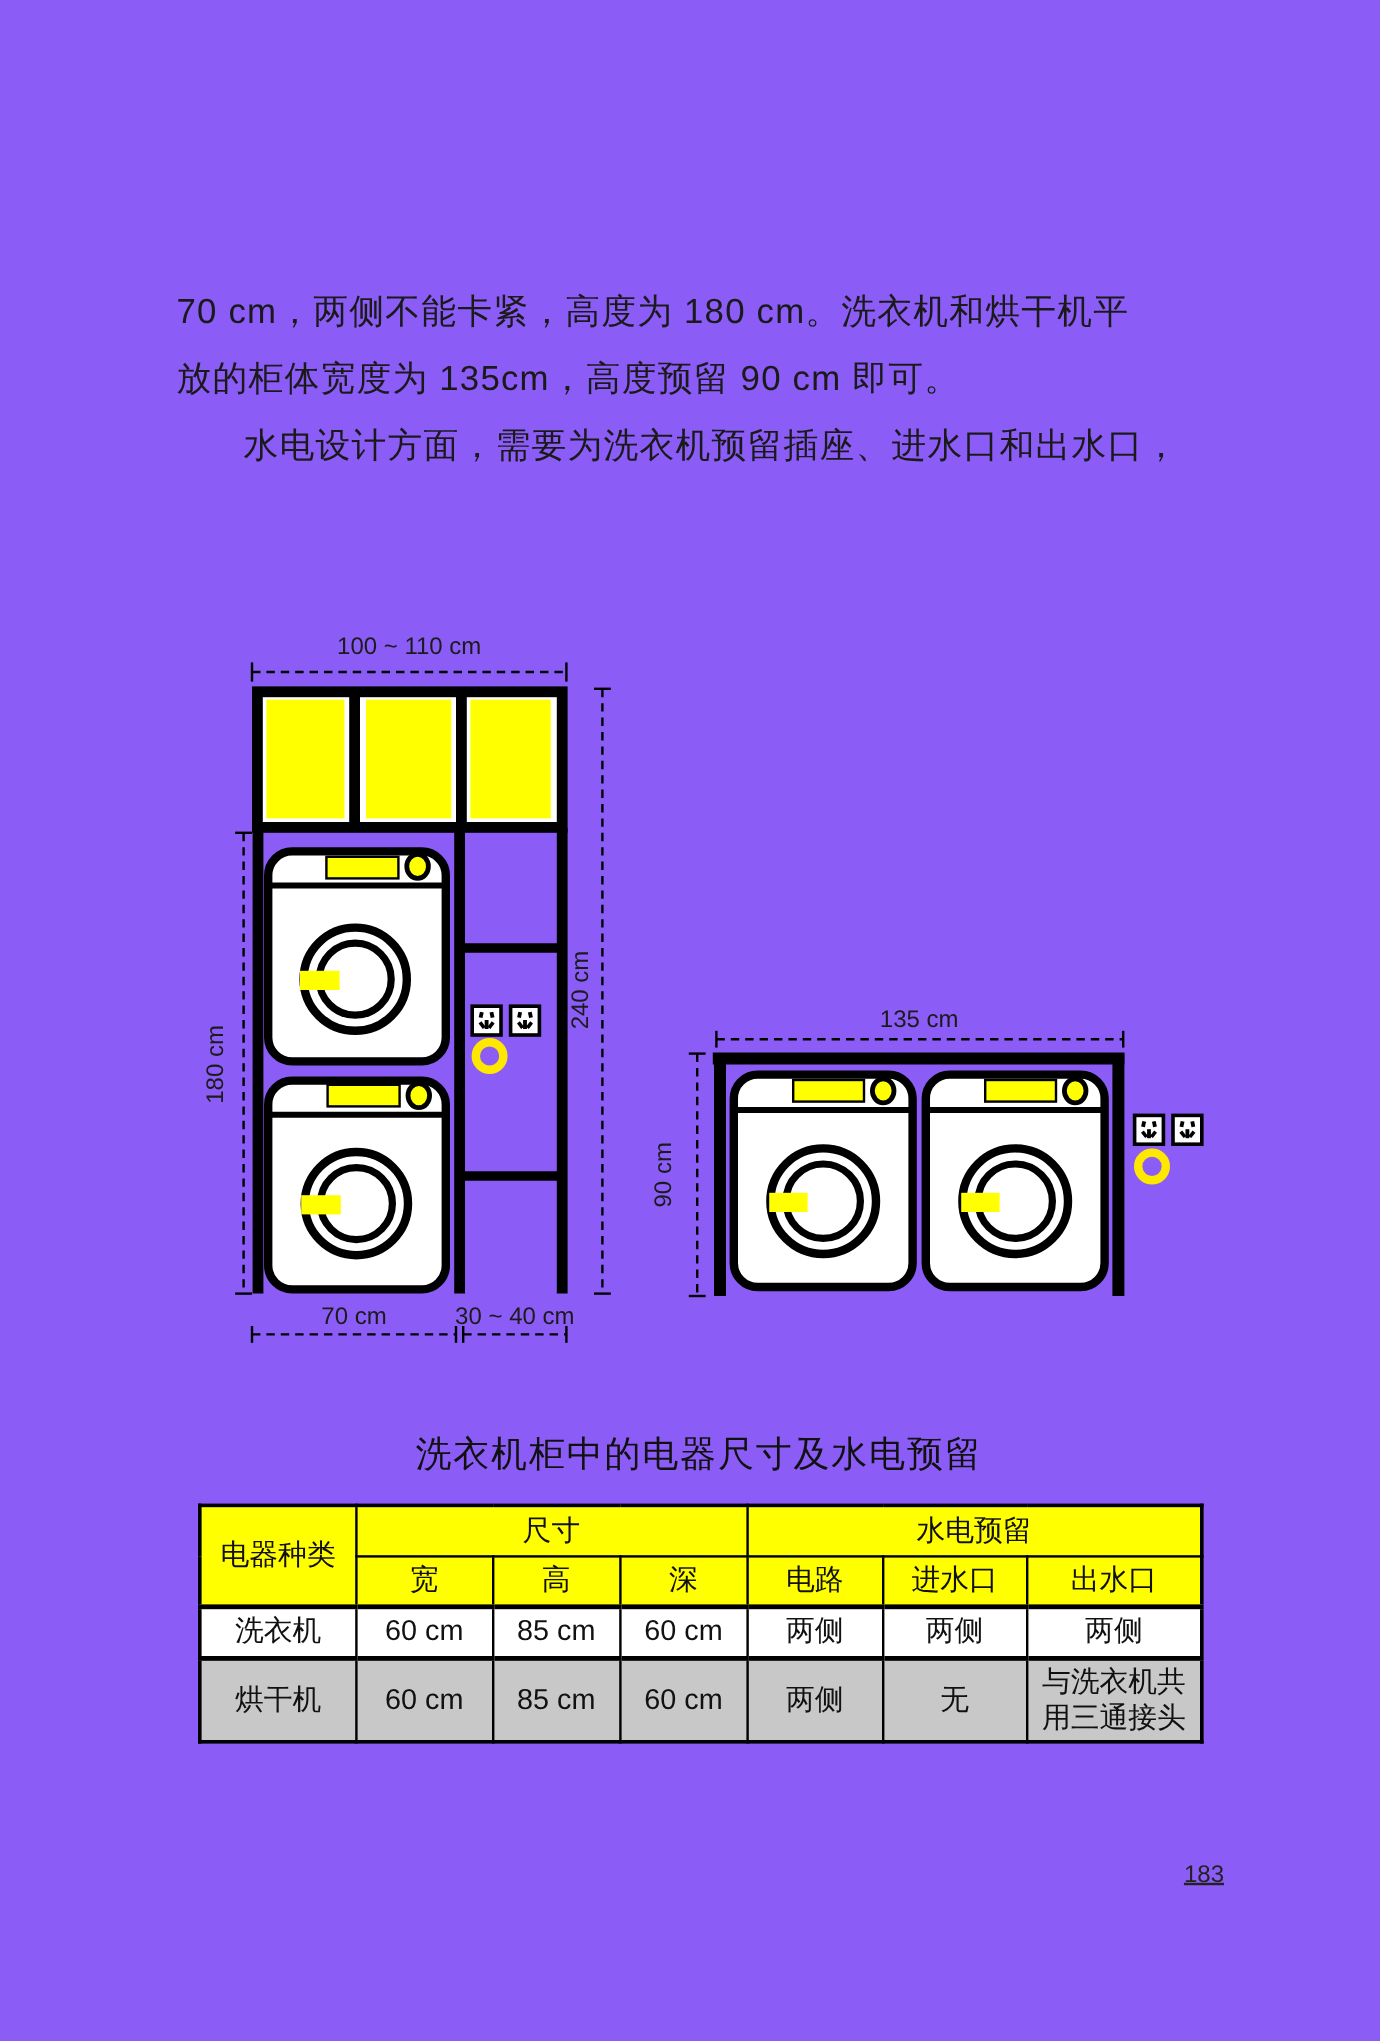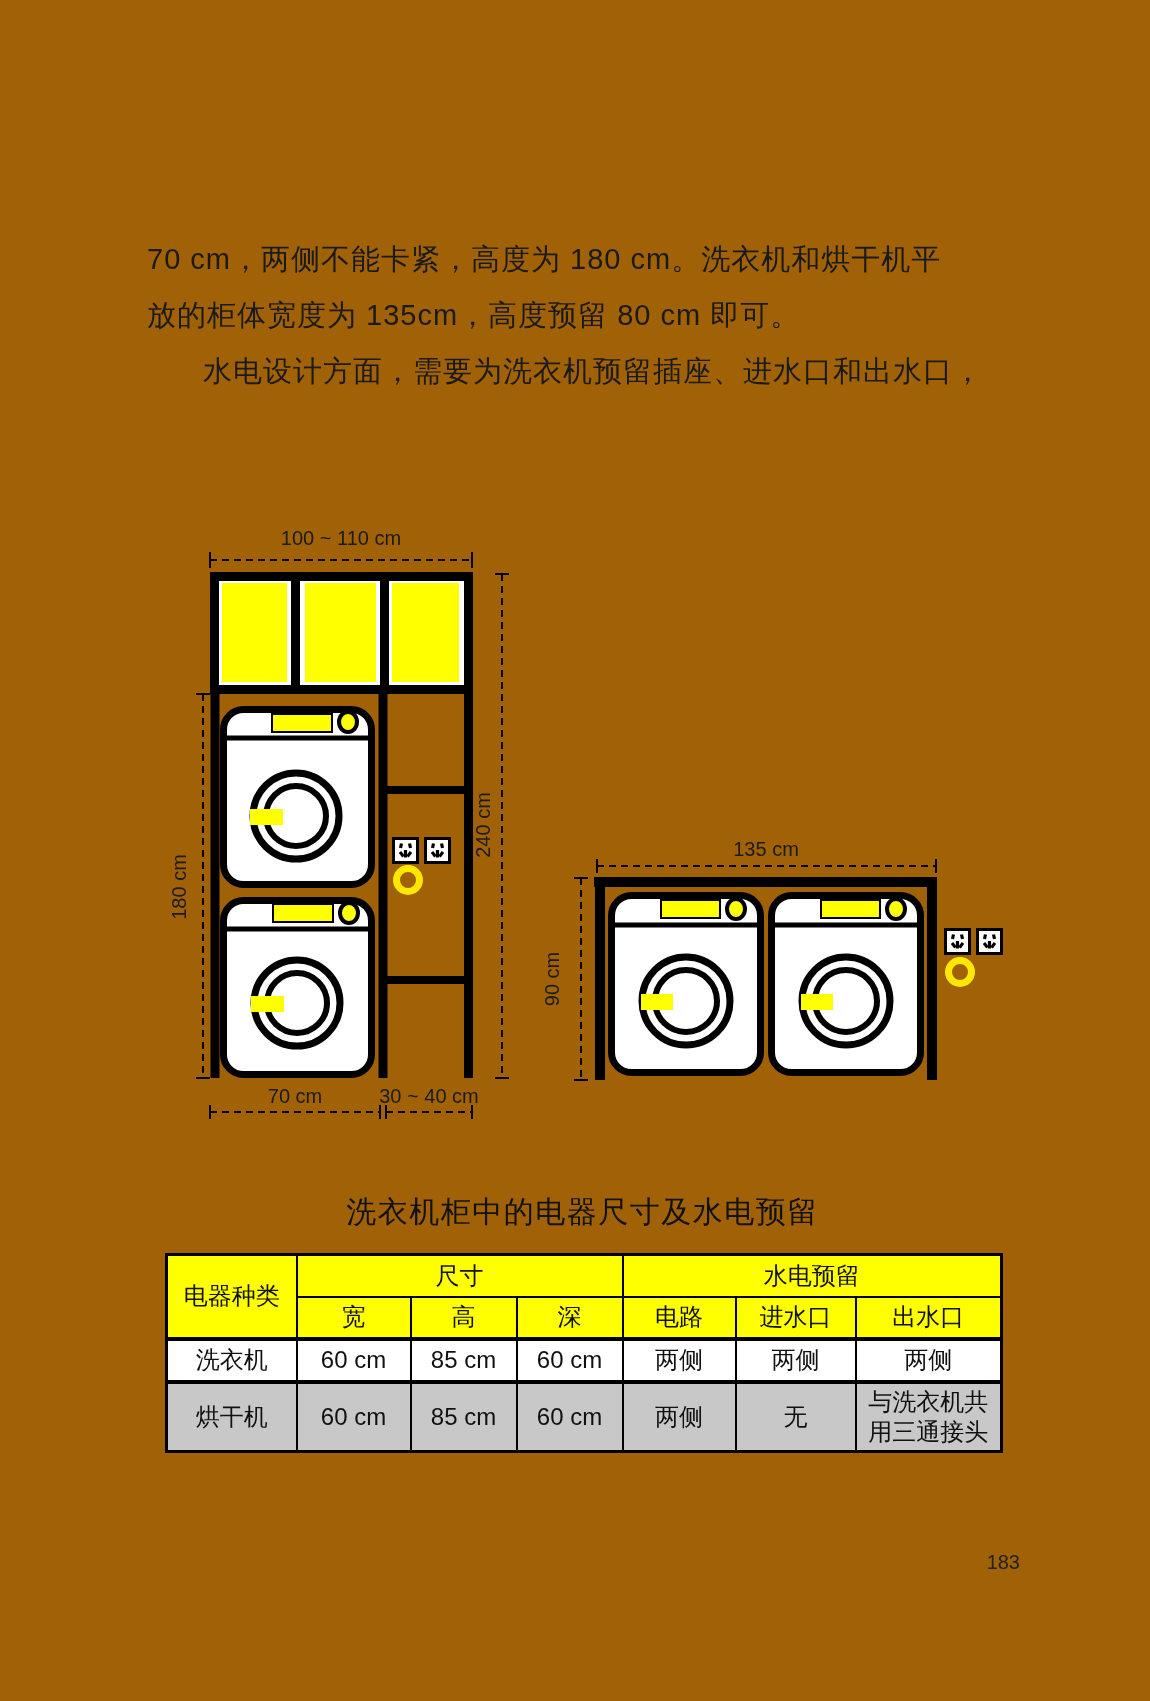--- a/index.html
+++ b/index.html
@@ -5,21 +5,21 @@
   * { margin: 0; padding: 0; box-sizing: border-box; }
   html, body { background: #ffffff; }
   body {
     font-family: "Liberation Sans", "DejaVu Sans", sans-serif;
     color: #1a1a1a;
   }
   .page {
     position: relative;
     width: 1150px;
     height: 1701px;
-    background: #a16207;
+    background: #8b5cf6;
     overflow: hidden;
   }
   .abs { position: absolute; }
   .body-line {
     position: absolute;
     font-size: 29px;
     letter-spacing: 1px;
     white-space: nowrap;
     color: #1a1a1a;
   }
@@ -60,33 +60,34 @@
     color: #111;
   }
   .page-number {
     position: absolute;
     left: 940px;
     top: 1551px;
     width: 80px;
     text-align: right;
     font-size: 20px;
     color: #222;
+    text-decoration: underline;
   }
   svg text {
     font-family: "Liberation Sans", "DejaVu Sans", sans-serif;
     fill: #1b1b1b;
   }
 </style>
 </head>
 <body>
 
 <div class="page">
 
   <div class="body-line" style="left:147px; top:240px;">70 cm，两侧不能卡紧，高度为 180 cm。洗衣机和烘干机平</div>
-  <div class="body-line" style="left:147px; top:296px;">放的柜体宽度为 135cm，高度预留 80 cm 即可。</div>
+  <div class="body-line" style="left:147px; top:296px;">放的柜体宽度为 135cm，高度预留 90 cm 即可。</div>
   <div class="body-line" style="left:203px; top:352px;">水电设计方面，需要为洗衣机预留插座、进水口和出水口，</div>
 
   <svg class="abs" style="left:140px; top:470px;" width="900" height="680" viewBox="140 470 900 680">
 
     <defs>
       <g id="socket">
         <rect x="1.5" y="1.5" width="24" height="24" fill="#ffffff" stroke="#000" stroke-width="3"></rect>
         <line x1="9.5" y1="6.5" x2="8.5" y2="11" stroke="#000" stroke-width="3.2"></line>
         <line x1="17.5" y1="6.5" x2="18.5" y2="11" stroke="#000" stroke-width="3.2"></line>
         <line x1="13.5" y1="13" x2="13.5" y2="20.5" stroke="#000" stroke-width="3.2"></line>

